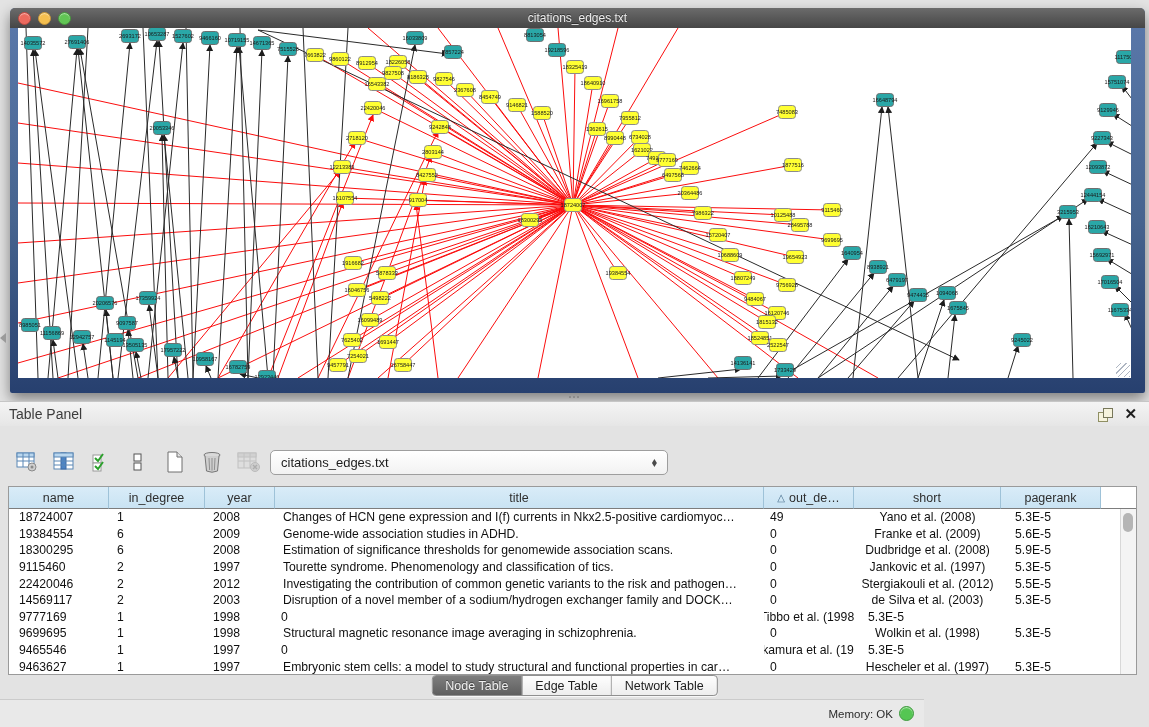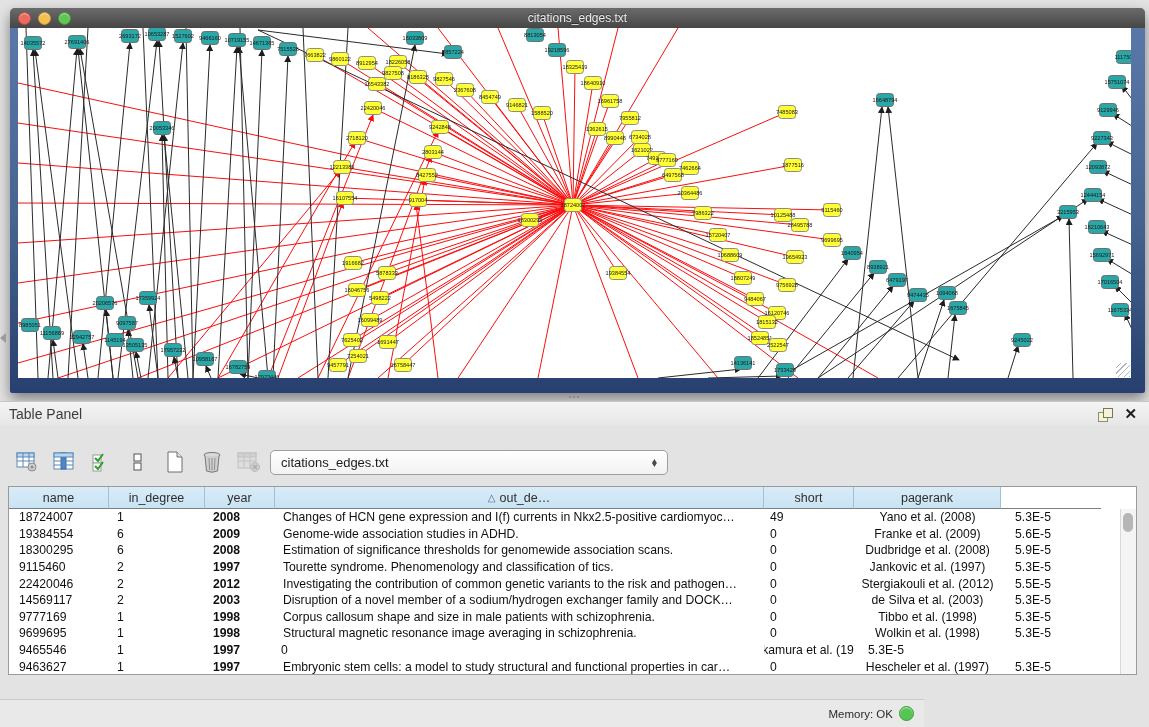--- a/index.html
+++ b/index.html
@@ -65,21 +65,21 @@
   .table-frame{position:absolute;left:8px;top:60px;width:1127px;height:187px;background:#ffffff;border:1px solid #9a9a9a;overflow:hidden;}
   .tgrid{display:grid;grid-template-columns:100px 96px 70px 489px 90px 147px 100px 1fr;}
   .thead .hcell{height:21px;background:linear-gradient(#d9ecf8,#c9e3f3);border-right:1px solid #9ec2d8;border-bottom:1px solid #7d7d7d;
     display:flex;align-items:center;justify-content:center;font-size:12.5px;color:#2e2e2e;white-space:nowrap;overflow:hidden;}
   .thead .hcell.filler{background:#ffffff;border-right:none;}
   .sort-tri{font-size:10px;color:#49708e;margin-right:4px;}
   .trow{height:16.6px;}
   .trow .cell{font-size:12.2px;color:#101010;white-space:nowrap;overflow:hidden;display:flex;align-items:center;}
   .cell.c0{padding-left:10px;}
   .cell.c1{padding-left:8px;}
-  .cell.c2{padding-left:8px;font-weight:bold;}
+  .cell.c2{padding-left:8px;}
   .cell.c3{padding-left:8px;}
   .cell.c4{padding-left:6px;}
   .cell.c5{justify-content:center;}
   .cell.c6{padding-left:14px;}
   .vscroll{position:absolute;right:0;top:22px;bottom:0;width:15px;background:#f4f4f4;border-left:1px solid #d8d8d8;}
   .vthumb{position:absolute;left:2px;top:4px;width:10px;height:19px;background:#b5b5b5;border-radius:5px;}
 
   
   .tabs{position:absolute;left:50%;transform:translateX(-50%);top:249px;display:flex;border:1px solid #8f8f8f;border-radius:4px;overflow:hidden;background:linear-gradient(#fefefe,#ededed);box-shadow:0 1px 0 rgba(255,255,255,.7);}
   .tab{padding:0 13px;height:19px;display:flex;align-items:center;font-size:12.5px;color:#1d1d1d;border-right:1px solid #a5a5a5;}
@@ -814,20 +814,23 @@
         <div class="hcell">
           <span>name</span>
         </div>
         <div class="hcell">
           <span>in_degree</span>
         </div>
         <div class="hcell">
           <span>year</span>
         </div>
         <div class="hcell">
+          <span>title</span>
+        </div>
+        <div class="hcell">
           <span class="sort-tri">△</span>
           <span>out_de…</span>
         </div>
         <div class="hcell">
           <span>short</span>
         </div>
         <div class="hcell">
           <span>pagerank</span>
         </div>
         <div class="hcell filler"></div>
@@ -884,21 +887,20 @@
           <div class="cell c2">2003</div>
           <div class="cell c3">Disruption of a novel member of a sodium/hydrogen exchanger family and DOCK…</div>
           <div class="cell c4">0</div>
           <div class="cell c5">de Silva et al. (2003)</div>
           <div class="cell c6">5.3E-5</div>
         </div>
         <div class="tgrid trow">
           <div class="cell c0">9777169</div>
           <div class="cell c1">1</div>
           <div class="cell c2">1998</div>
-          <div class="cell c3">Corpus callosum shape and size in male patients with schizophrenia.</div>
           <div class="cell c4">0</div>
           <div class="cell c5">Tibbo et al. (1998)</div>
           <div class="cell c6">5.3E-5</div>
         </div>
         <div class="tgrid trow">
           <div class="cell c0">9699695</div>
           <div class="cell c1">1</div>
           <div class="cell c2">1998</div>
           <div class="cell c3">Structural magnetic resonance image averaging in schizophrenia.</div>
           <div class="cell c4">0</div>
@@ -921,20 +923,25 @@
           <div class="cell c4">0</div>
           <div class="cell c5">Hescheler et al. (1997)</div>
           <div class="cell c6">5.3E-5</div>
         </div>
       </div>
     <div class="vscroll">
       <div class="vthumb"></div>
     </div>
   </div>
 
+  <div class="tabs" id="tabs">
+      <div class="tab selected">Node Table</div>
+      <div class="tab">Edge Table</div>
+      <div class="tab">Network Table</div>
+    </div>
 </div>
 
 <div class="statusbar">
   <div class="memory">
     <span class="memory-label">Memory: OK</span>
     <span class="memory-dot"></span>
   </div>
 </div>
 
 </body></html>

